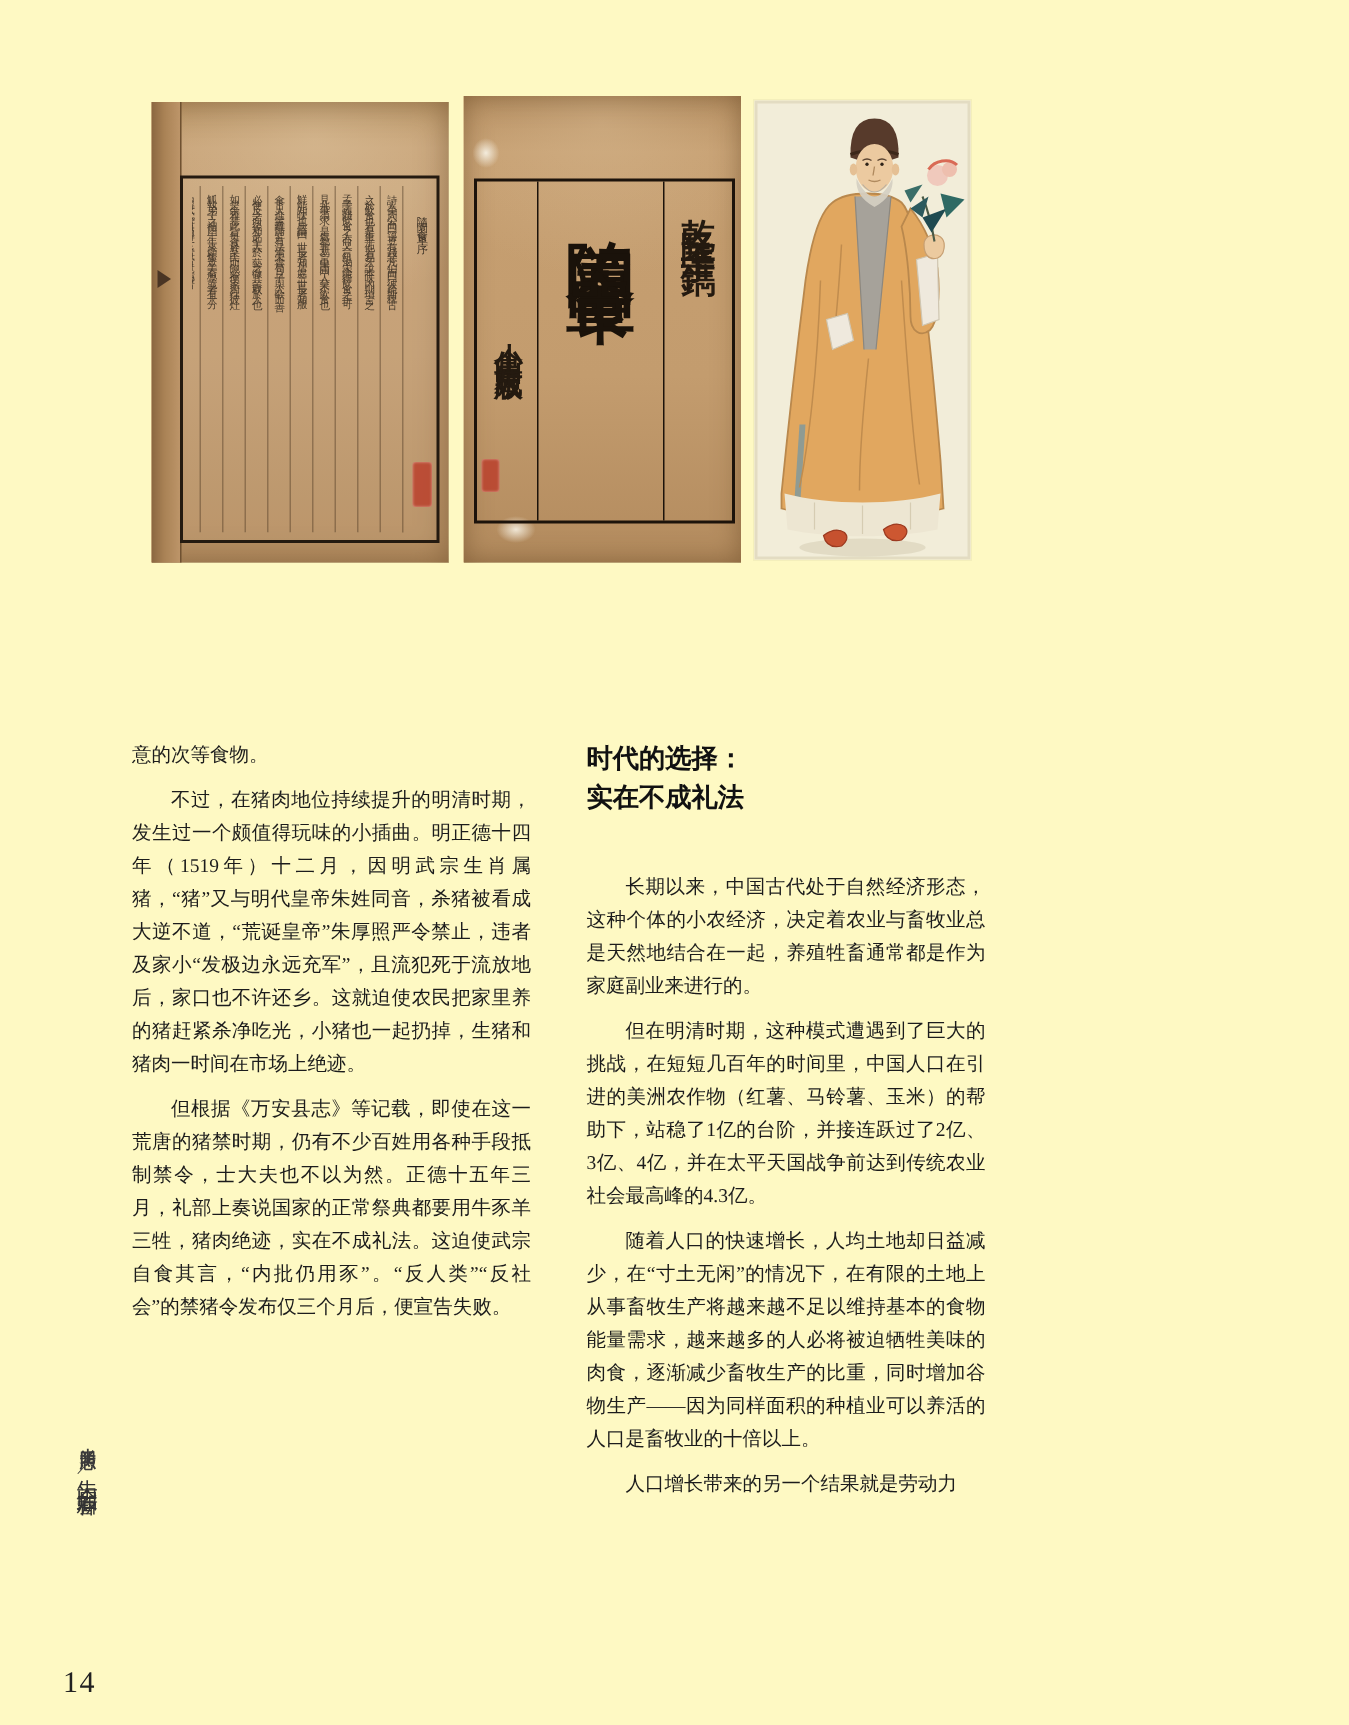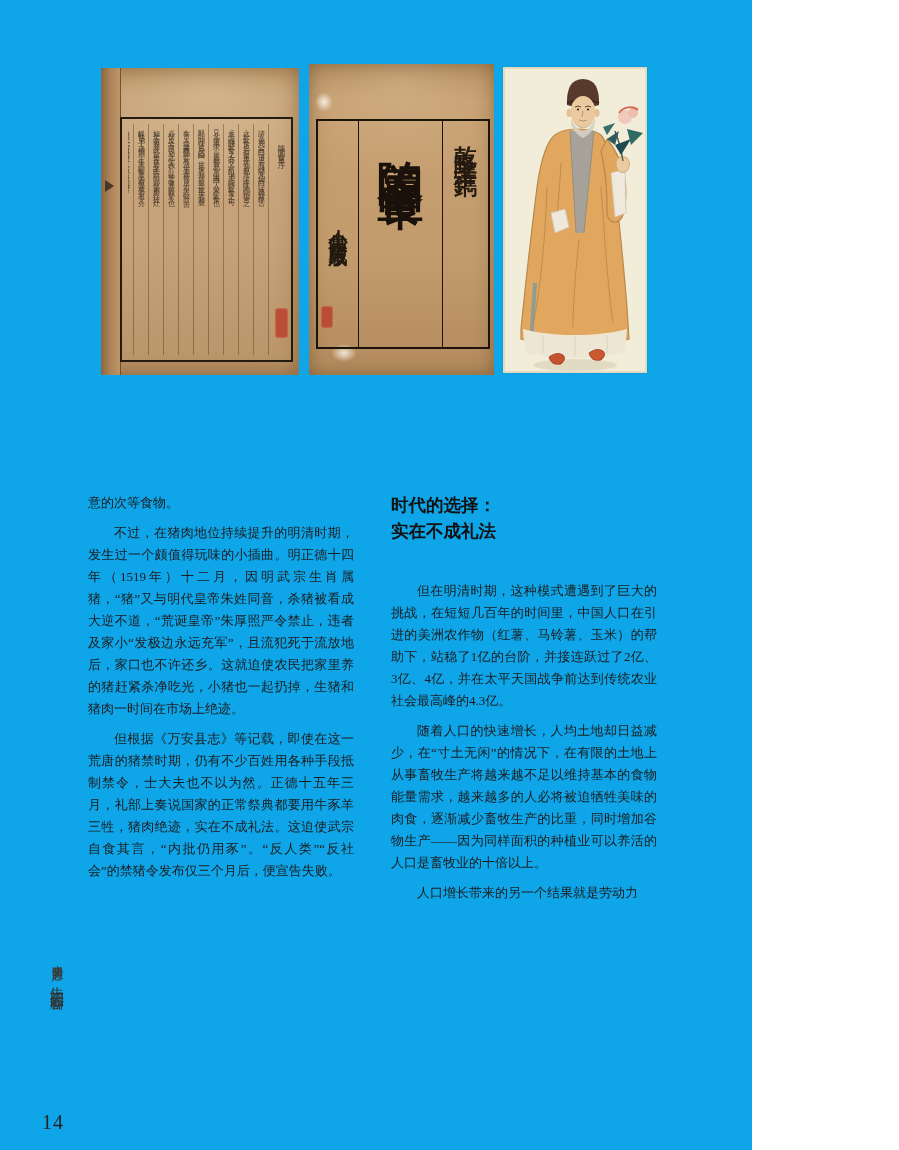--- a/index.html
+++ b/index.html
@@ -1,16 +1,16 @@
 <!DOCTYPE html>
 <html><head>
 <meta charset="utf-8">
 <style>
   html,body{margin:0;padding:0;background:#ffffff;}
-  .page{position:relative;width:752px;height:1150px;background:#0ea5e9;overflow:hidden;
+  .page{position:relative;width:899px;height:1150px;background:#fef9c3;overflow:hidden;
         font-family:"Liberation Serif", serif;color:#1e1e1e;}
 
   
   .photo{position:absolute;box-shadow:0 0 0 1px rgba(0,0,0,.04);}
   .vtext{writing-mode:vertical-rl;text-orientation:upright;}
 
   
   .preface{left:101px;top:68px;width:198px;height:307px;
     background:
       radial-gradient(120% 60% at 55% 8%, rgba(222,196,158,.55), rgba(0,0,0,0) 60%),
@@ -179,20 +179,21 @@
 
   <div class="col col-left">
       <p>意的次等食物。</p>
       <p class="indent">不过，在猪肉地位持续提升的明清时期，发生过一个颇值得玩味的小插曲。明正德十四年（1519年）十二月，因明武宗生肖属猪，“猪”又与明代皇帝朱姓同音，杀猪被看成大逆不道，“荒诞皇帝”朱厚照严令禁止，违者及家小“发极边永远充军”，且流犯死于流放地后，家口也不许还乡。这就迫使农民把家里养的猪赶紧杀净吃光，小猪也一起扔掉，生猪和猪肉一时间在市场上绝迹。</p>
       <p class="indent">但根据《万安县志》等记载，即使在这一荒唐的猪禁时期，仍有不少百姓用各种手段抵制禁令，士大夫也不以为然。正德十五年三月，礼部上奏说国家的正常祭典都要用牛豕羊三牲，猪肉绝迹，实在不成礼法。这迫使武宗自食其言，“内批仍用豕”。“反人类”“反社会”的禁猪令发布仅三个月后，便宣告失败。</p>
     </div>
 
   <div class="col col-right">
     <h2 class="heading"><span>时代的选择：</span><br><span>实在不成礼法</span></h2>
     <div>
+        <p class="indent">长期以来，中国古代处于自然经济形态，这种个体的小农经济，决定着农业与畜牧业总是天然地结合在一起，养殖牲畜通常都是作为家庭副业来进行的。</p>
         <p class="indent">但在明清时期，这种模式遭遇到了巨大的挑战，在短短几百年的时间里，中国人口在引进的美洲农作物（红薯、马铃薯、玉米）的帮助下，站稳了1亿的台阶，并接连跃过了2亿、3亿、4亿，并在太平天国战争前达到传统农业社会最高峰的4.3亿。</p>
         <p class="indent">随着人口的快速增长，人均土地却日益减少，在“寸土无闲”的情况下，在有限的土地上从事畜牧生产将越来越不足以维持基本的食物能量需求，越来越多的人必将被迫牺牲美味的肉食，逐渐减少畜牧生产的比重，同时增加谷物生产——因为同样面积的种植业可以养活的人口是畜牧业的十倍以上。</p>
         <p class="indent">人口增长带来的另一个结果就是劳动力</p>
       </div>
   </div>
 
   <div class="sidebar">
     <span class="sb-series">光阴志</span><span class="sb-sep">／</span><span class="sb-feature">朱门启新春</span>
   </div>
 

